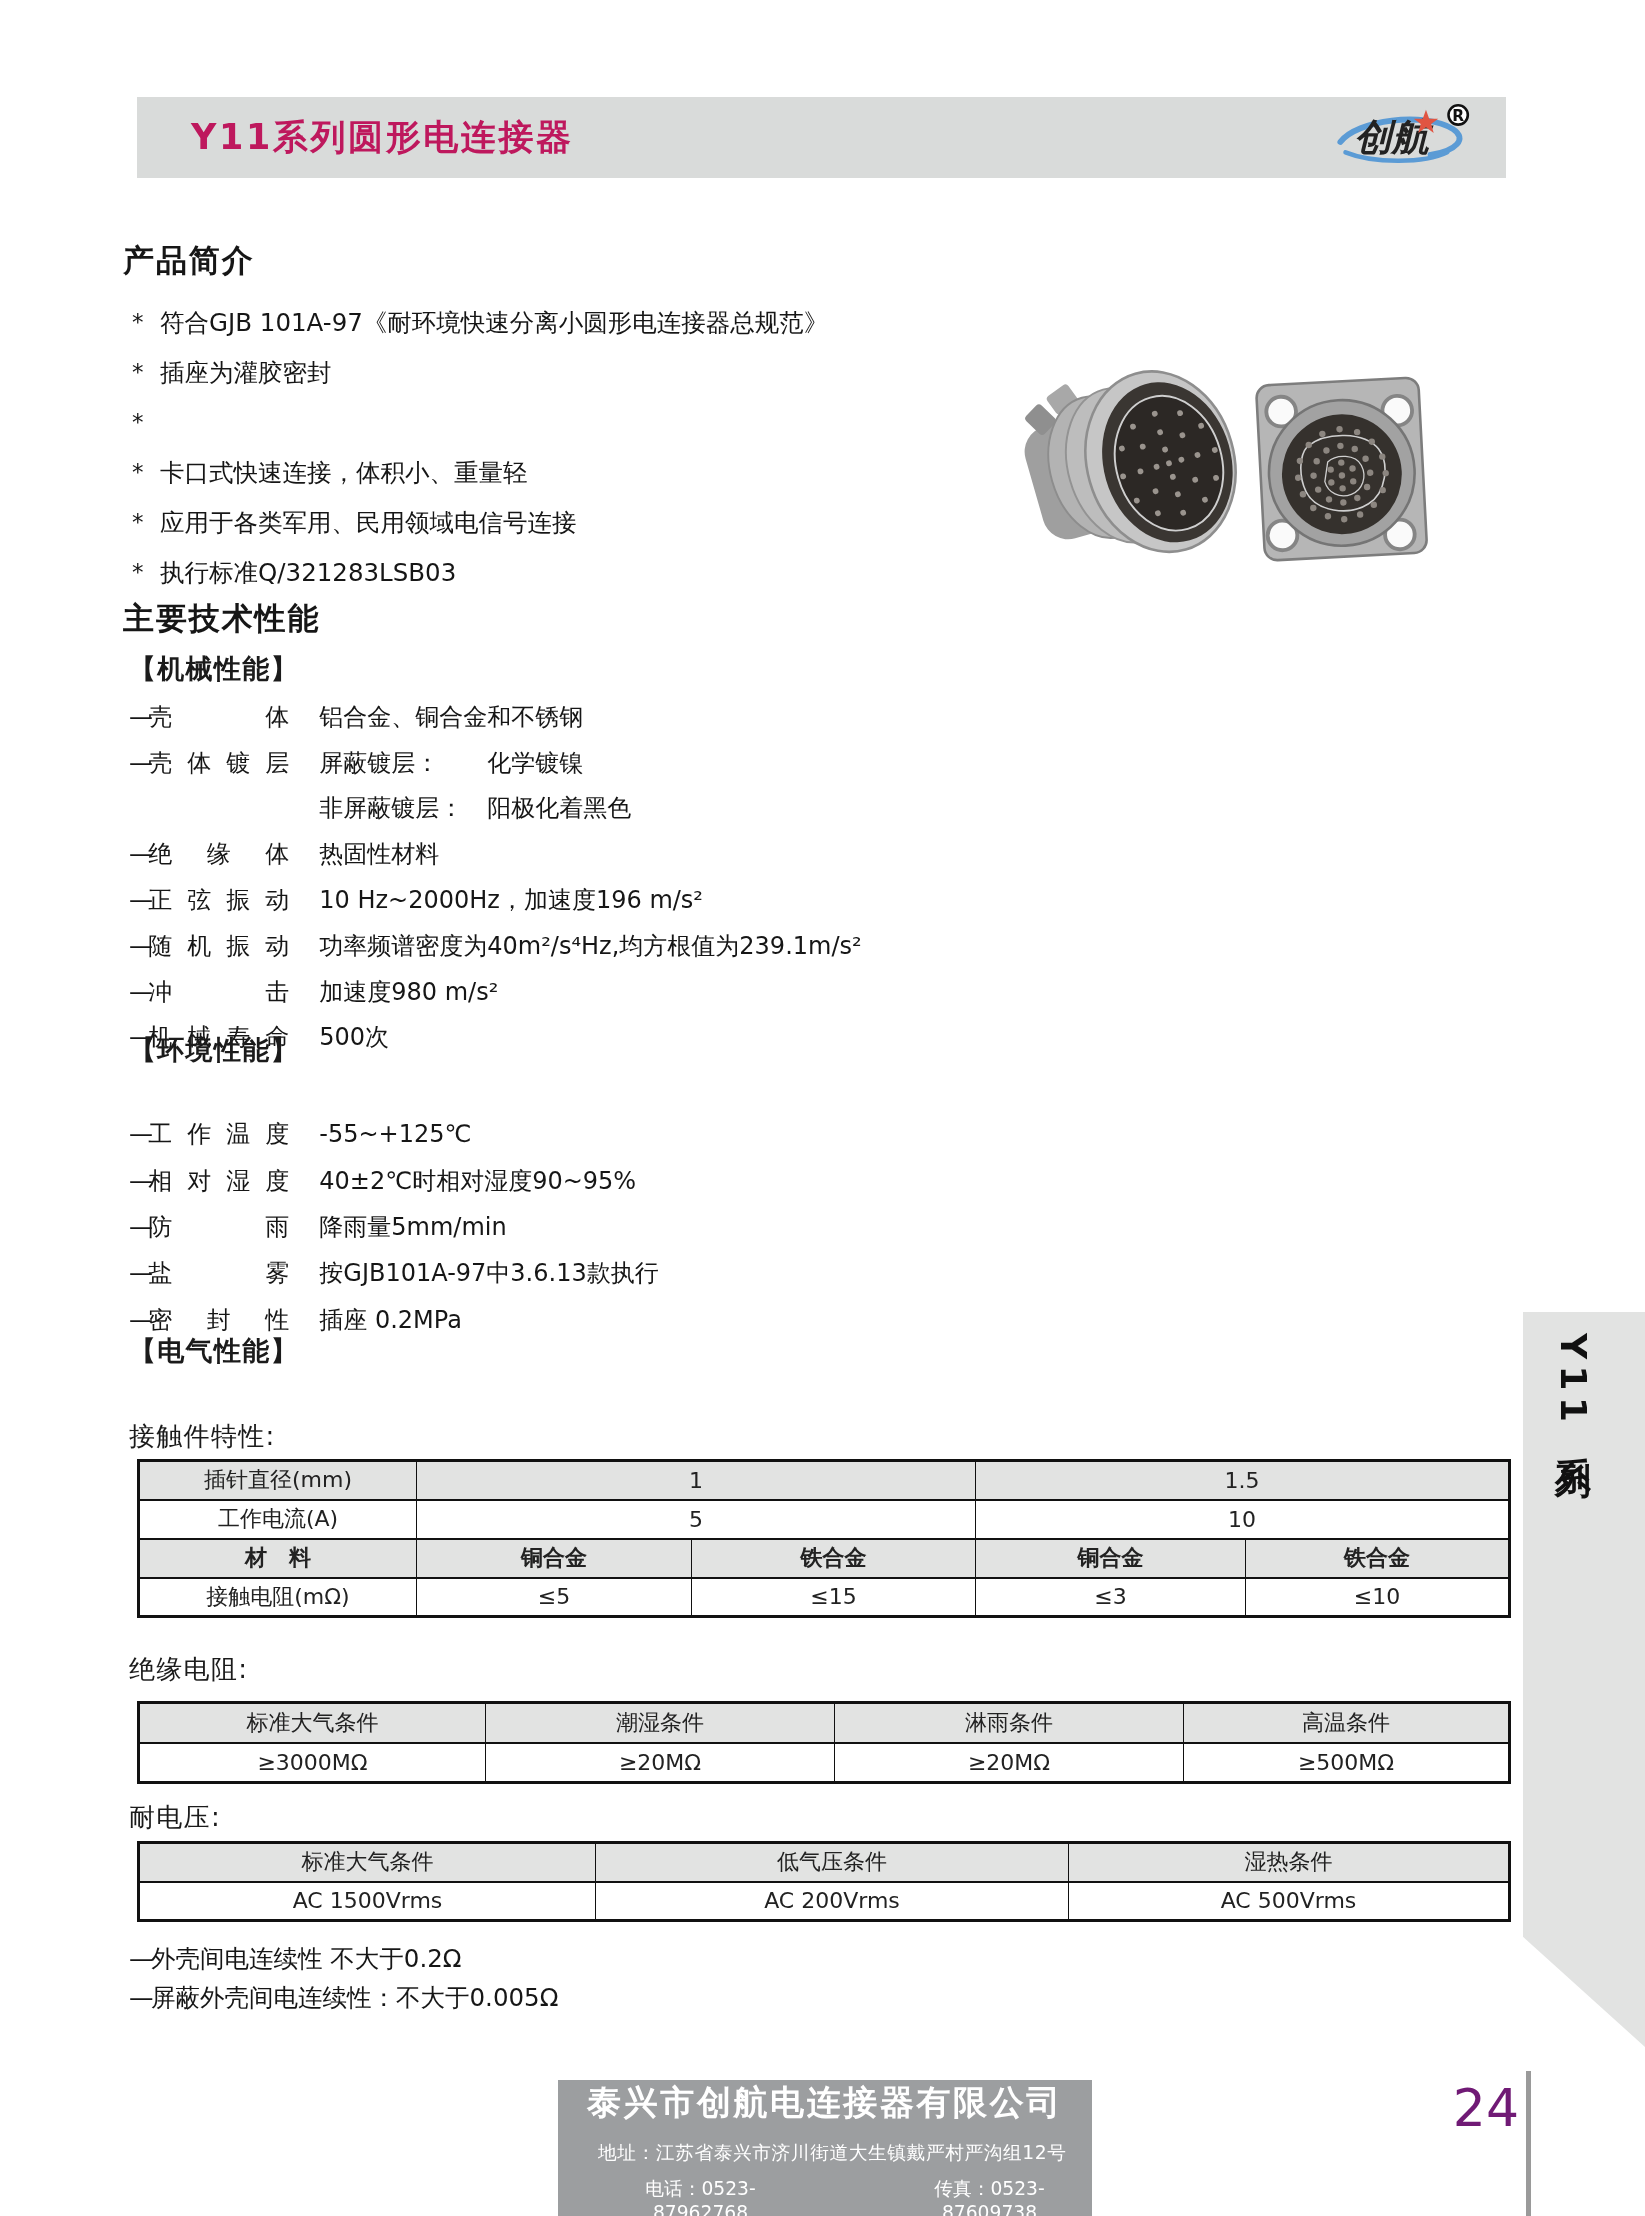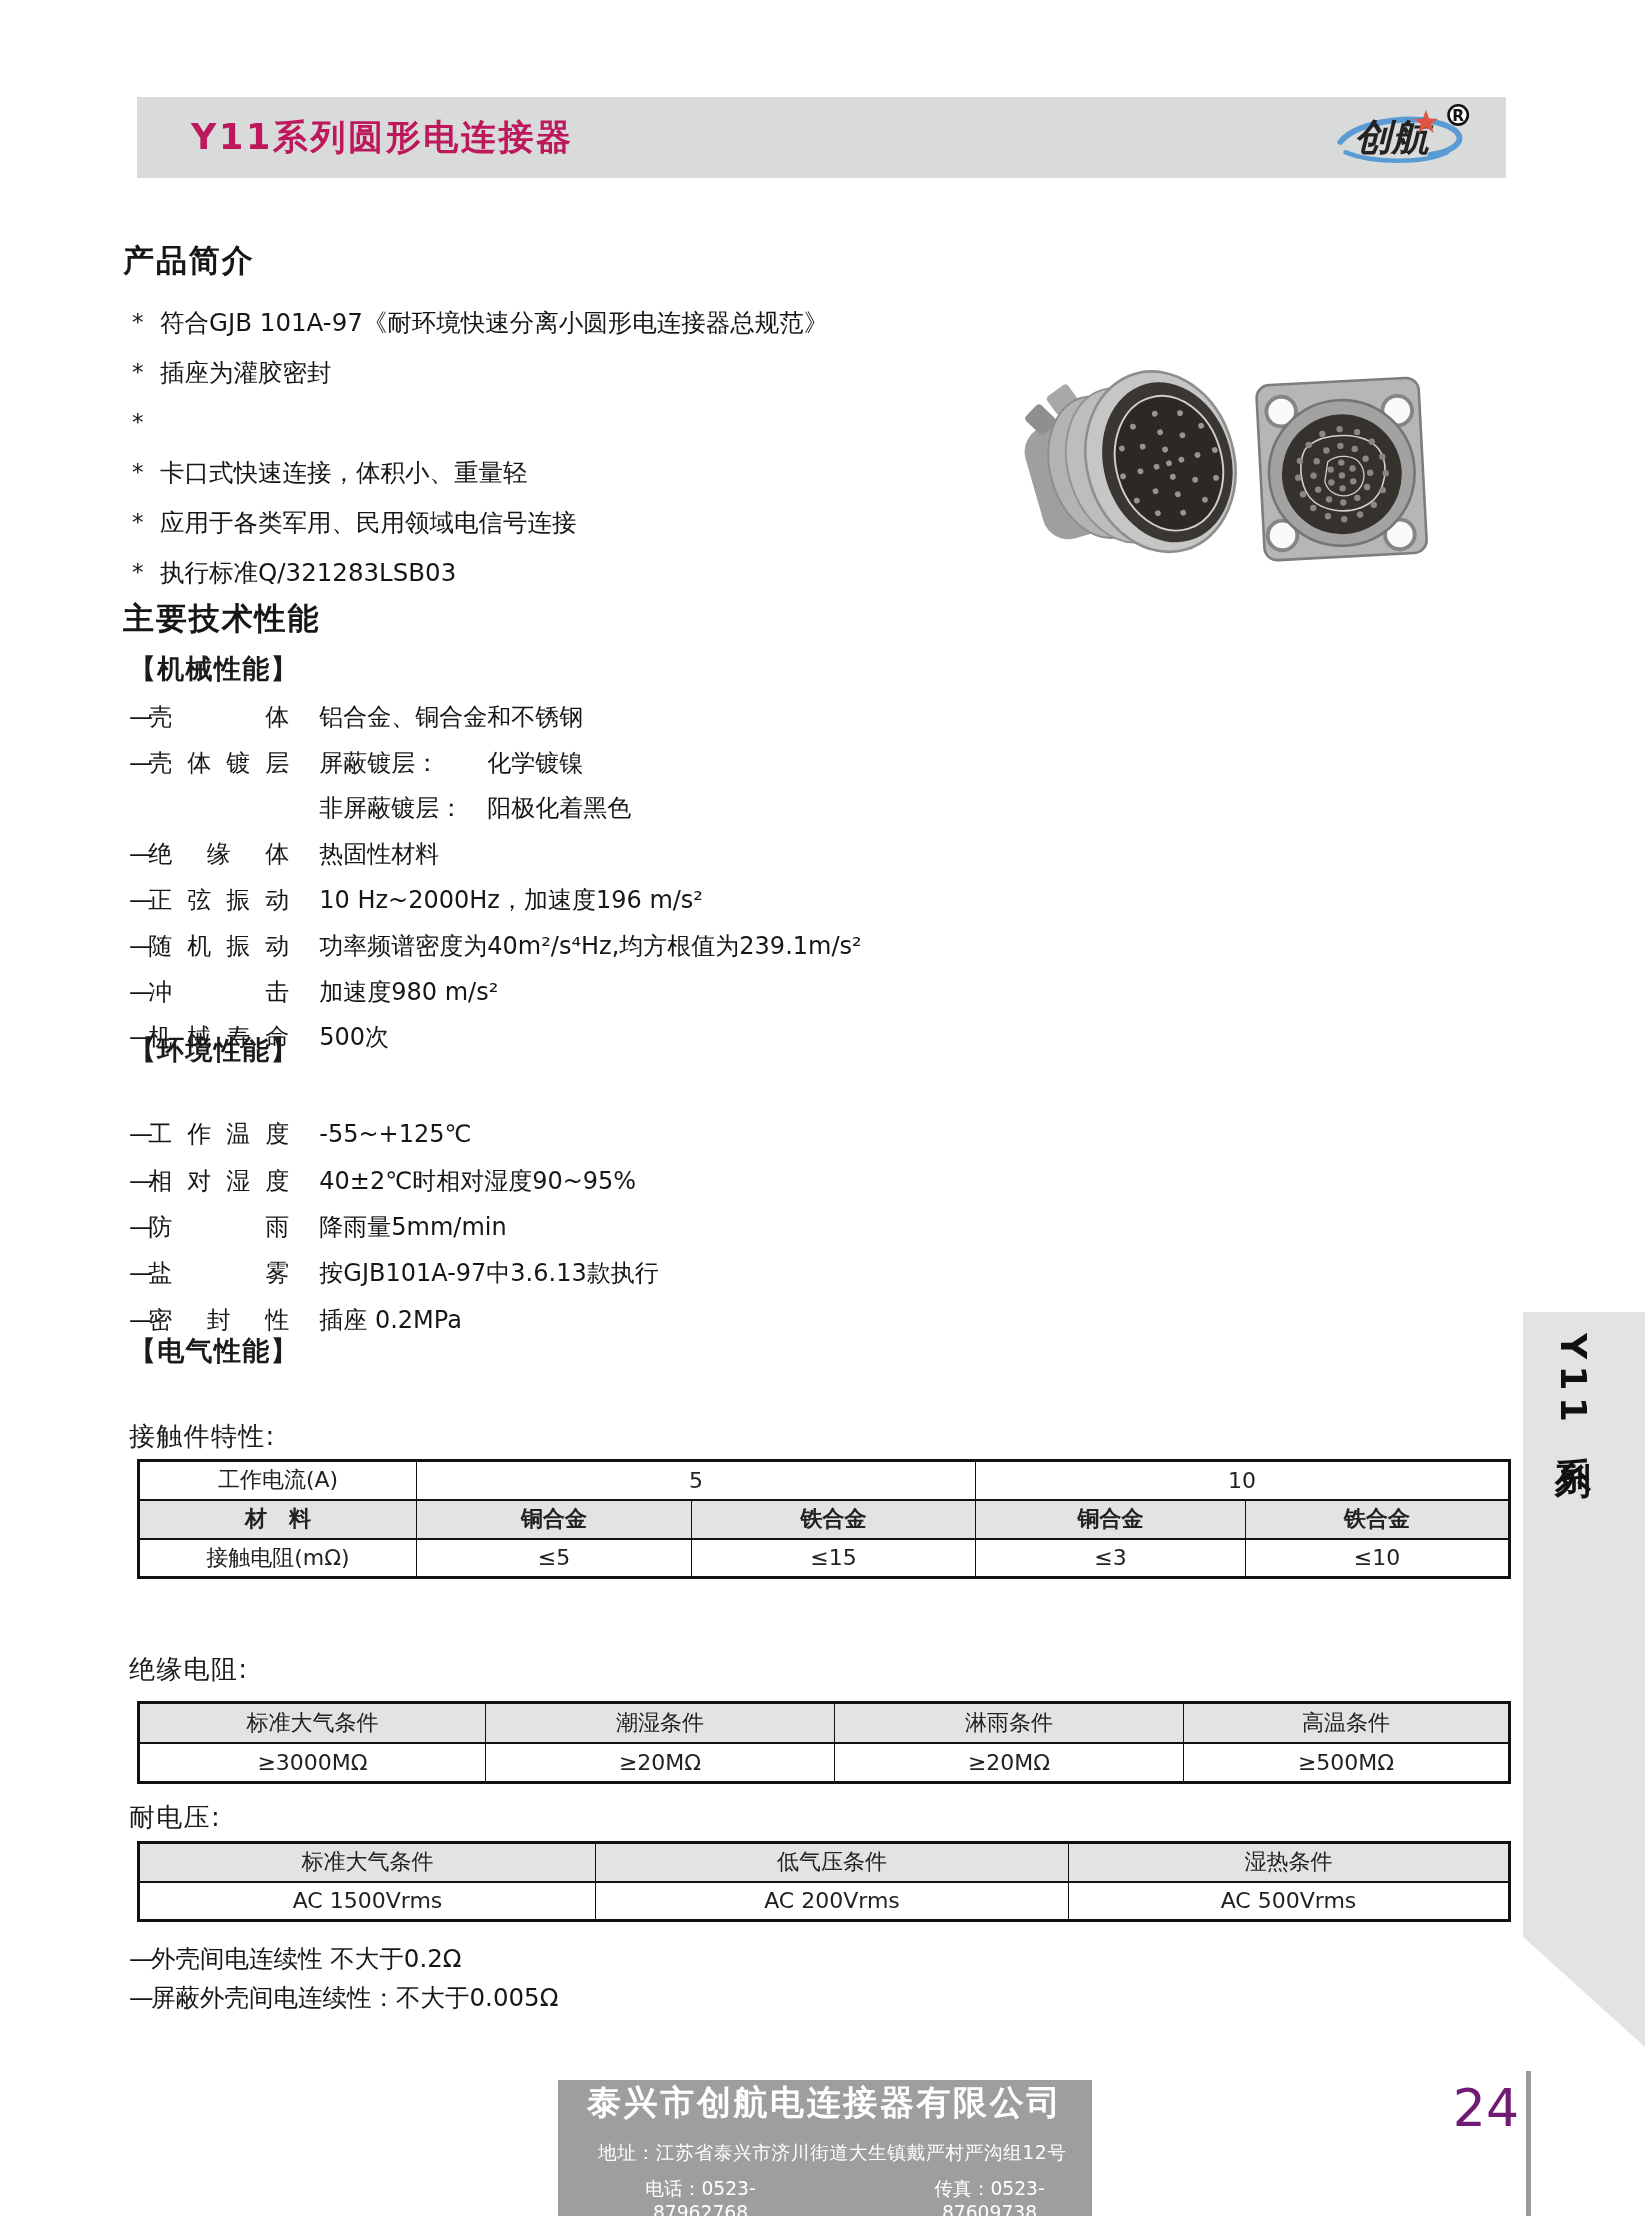--- a/index.html
+++ b/index.html
@@ -270,20 +270,25 @@
 
   <table class="spec" style="top:1459px;">
     <colgroup>
         <col style="width:278px">
         <col style="width:275px">
         <col style="width:284px">
         <col style="width:270px">
         <col style="width:264px">
       </colgroup>
     <tbody>
+        <tr class="gray" style="height:39px;">
+      <td>插针直径(mm)</td>
+      <td colspan="2">1</td>
+      <td colspan="2">1.5</td>
+    </tr>
     <tr class="white" style="height:39px;">
       <td>工作电流(A)</td>
       <td colspan="2">5</td>
       <td colspan="2">10</td>
     </tr>
     <tr class="gray" style="height:39px;font-weight:bold;">
       <td>材　料</td>
       <td>铜合金</td>
       <td>铁合金</td>
       <td>铜合金</td>

